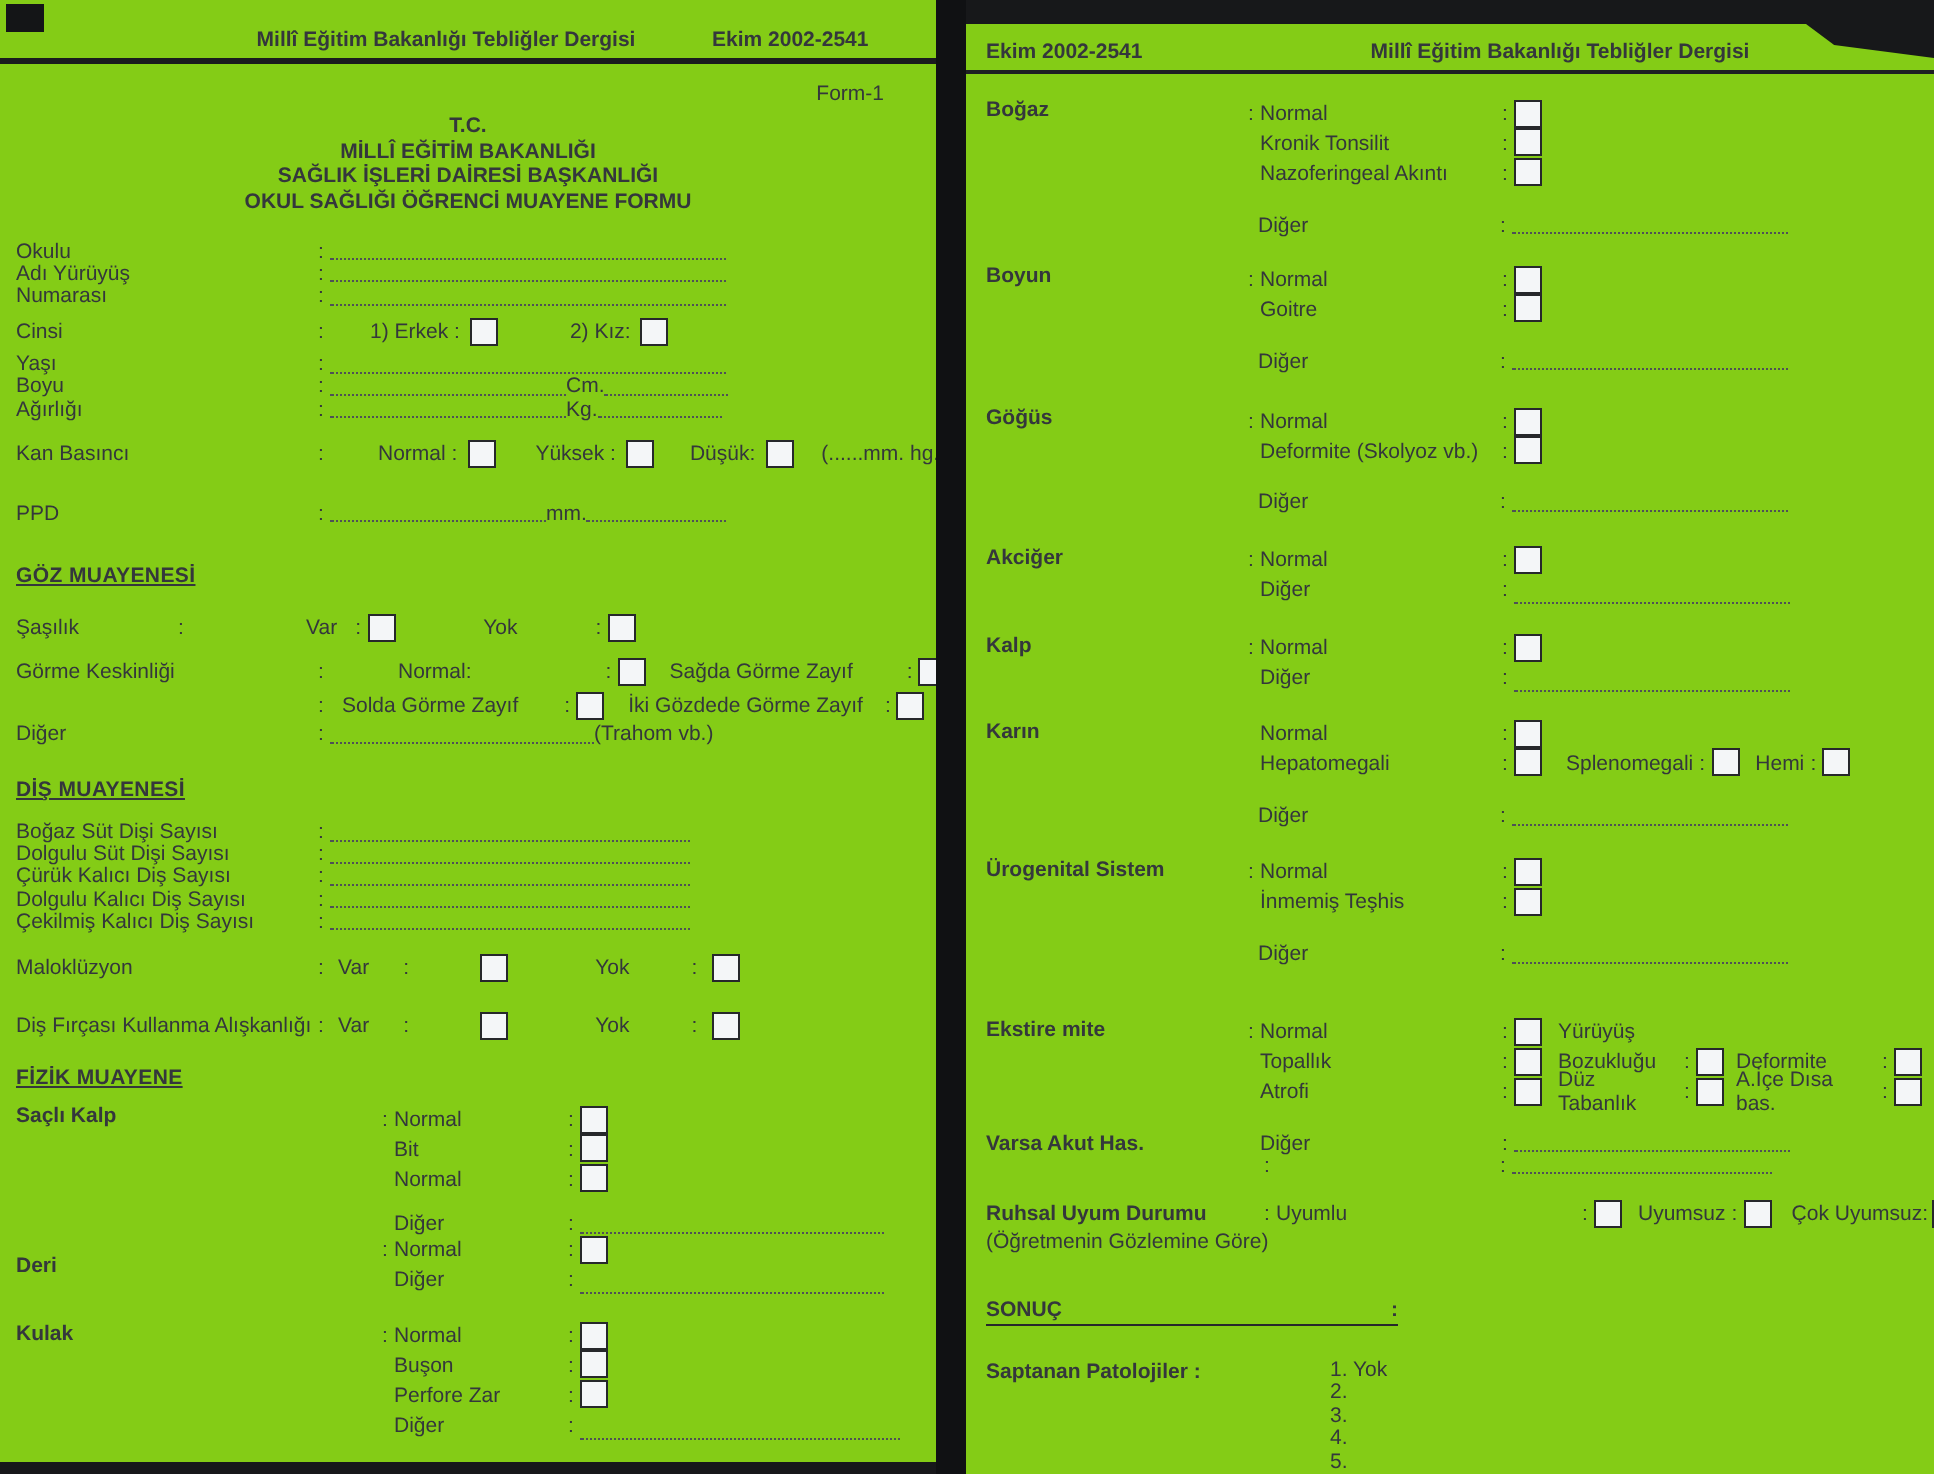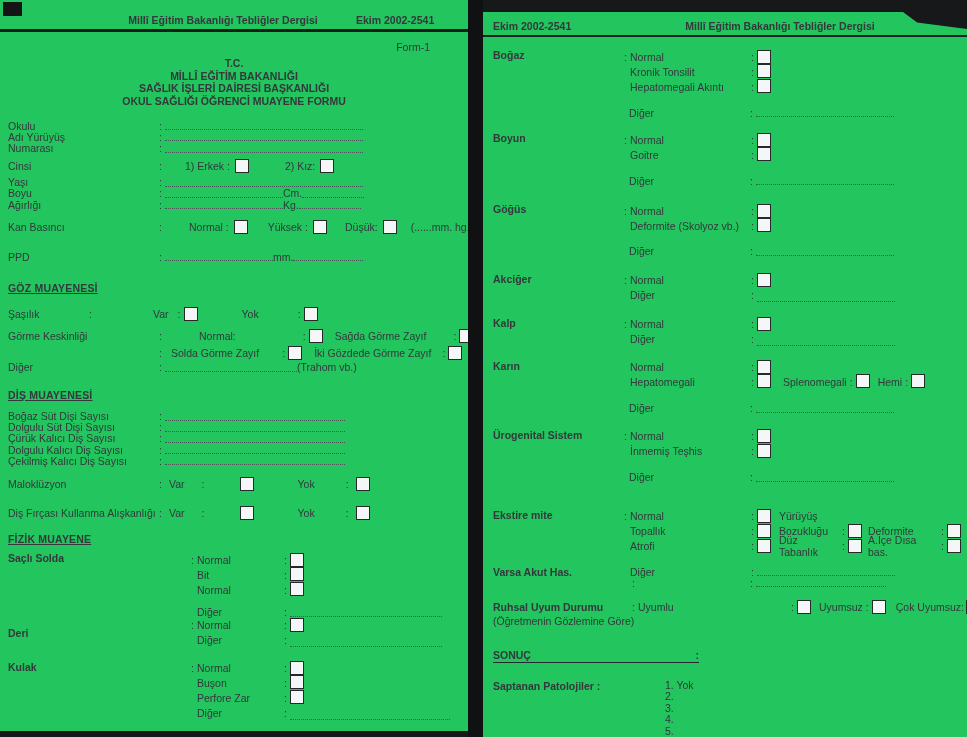--- a/index.html
+++ b/index.html
@@ -1,18 +1,18 @@
 <!DOCTYPE html>
 <html><head>
 <meta charset="utf-8">
 <style>
   html,body{margin:0;padding:0}
   body{width:967px;height:737px;position:relative;background:#17181a;
        font-family:"Liberation Sans", sans-serif;color:#34373c;overflow:hidden}
-  .page{position:absolute;background:#22c55e;overflow:hidden;font-size:10.5px}
+  .page{position:absolute;background:#84cc16;overflow:hidden;font-size:10.5px}
   #pageL{left:0;top:0;width:468px;height:731px}
   #pageR{left:483px;top:12px;width:484px;height:725px;font-size:10.5px}
   .spine{position:absolute;left:468px;top:0;width:15px;height:737px;background:#101113}
   .corner{position:absolute;left:3px;top:2px;width:19px;height:14px;background:#141517}
   .wedge{position:absolute;right:0;top:12px;width:64px;height:17px;background:#17181a;
          clip-path:polygon(0 0,100% 0,100% 100%,22% 62%)}
   .r{display:flex;align-items:center}
   .r span{flex:none}
   .c{width:9px;text-align:center}
   .dt{border-bottom:1.4px dotted #4e5156;height:9px;align-self:flex-end;margin-bottom:1px}
@@ -26,21 +26,21 @@
   .rlb{width:128px;padding-left:10px;font-weight:700}
   .ot2{width:118px}
   .sec{font-weight:700;text-decoration:underline;padding-left:8px;letter-spacing:.2px}
   .ph{display:flex;align-items:flex-end;height:26px;border-bottom:3px solid #1a1b1d;padding-bottom:3px;font-weight:700}
   .ph .mid{flex:1;text-align:center;padding-left:90px}
   .ph .iss{width:112px;text-align:left}
   .ph2{display:flex;align-items:flex-end;height:20px;border-bottom:2px solid #1e2023;padding-bottom:3px;font-weight:700}
   .ph2 .iss{width:160px;padding-left:10px;text-align:left}
   .ph2 .mid{flex:1;text-align:center;padding-right:60px}
   .title{ text-align:center;font-weight:700;line-height:12.5px;margin-top:4px}
-  .formno{text-align:right;padding-right:38px;margin-top:9px}
+  .formno{text-align:right;padding-right:26px;margin-top:9px}
   .idr{height:11.2px}
   .sonuc{display:flex;align-items:center;width:206px;border-bottom:1.6px solid #26282b;
          font-weight:700;margin-left:10px;padding-bottom:1px}
   .sonuc .fill{flex:1}
   .ext1{width:60px}
   .ext2{width:70px}
 </style>
 </head>
 <body>
 
@@ -211,21 +211,21 @@
     <span class="c" style="margin-left:14px">:</span>
     <span class="bx" style="margin-left:32px"></span>
     <span style="margin-left:44px">Yok</span>
     <span class="c" style="margin-left:28px">:</span>
     <span class="bx" style="margin-left:4px"></span>
   </div>
 
   <div class="sec" style="margin-top:12px">FİZİK MUAYENE</div>
 
   <div class="r stk" style="margin-top:7px;align-items:flex-start">
-    <span class="lb3">Saçlı Solda</span>
+    <span class="lb3">Saçlı Kalp</span>
     <div>
       <div class="ol">
           <span class="c">:</span>
           <span class="ot1">Normal</span>
           <span class="c">:</span>
           <span class="bx"></span>
         </div>
       <div class="ol">
           <span class="c"></span>
           <span class="ot1">Bit</span>
@@ -317,21 +317,21 @@
           <span class="bx"></span>
         </div>
       <div class="ol">
           <span class="c"></span>
           <span class="ot2">Kronik Tonsilit</span>
           <span class="c">:</span>
           <span class="bx"></span>
         </div>
       <div class="ol">
           <span class="c"></span>
-          <span class="ot2">Hepatomegali Akıntı</span>
+          <span class="ot2">Nazoferingeal Akıntı</span>
           <span class="c">:</span>
           <span class="bx"></span>
         </div>
     </div>
   </div>
   <div class="r idr" style="margin-top:13px">
     <span style="width:146px"></span>
     <span class="ot2">Diğer</span>
     <span class="c">:</span>
     <span class="dt" style="width:138px"></span>

